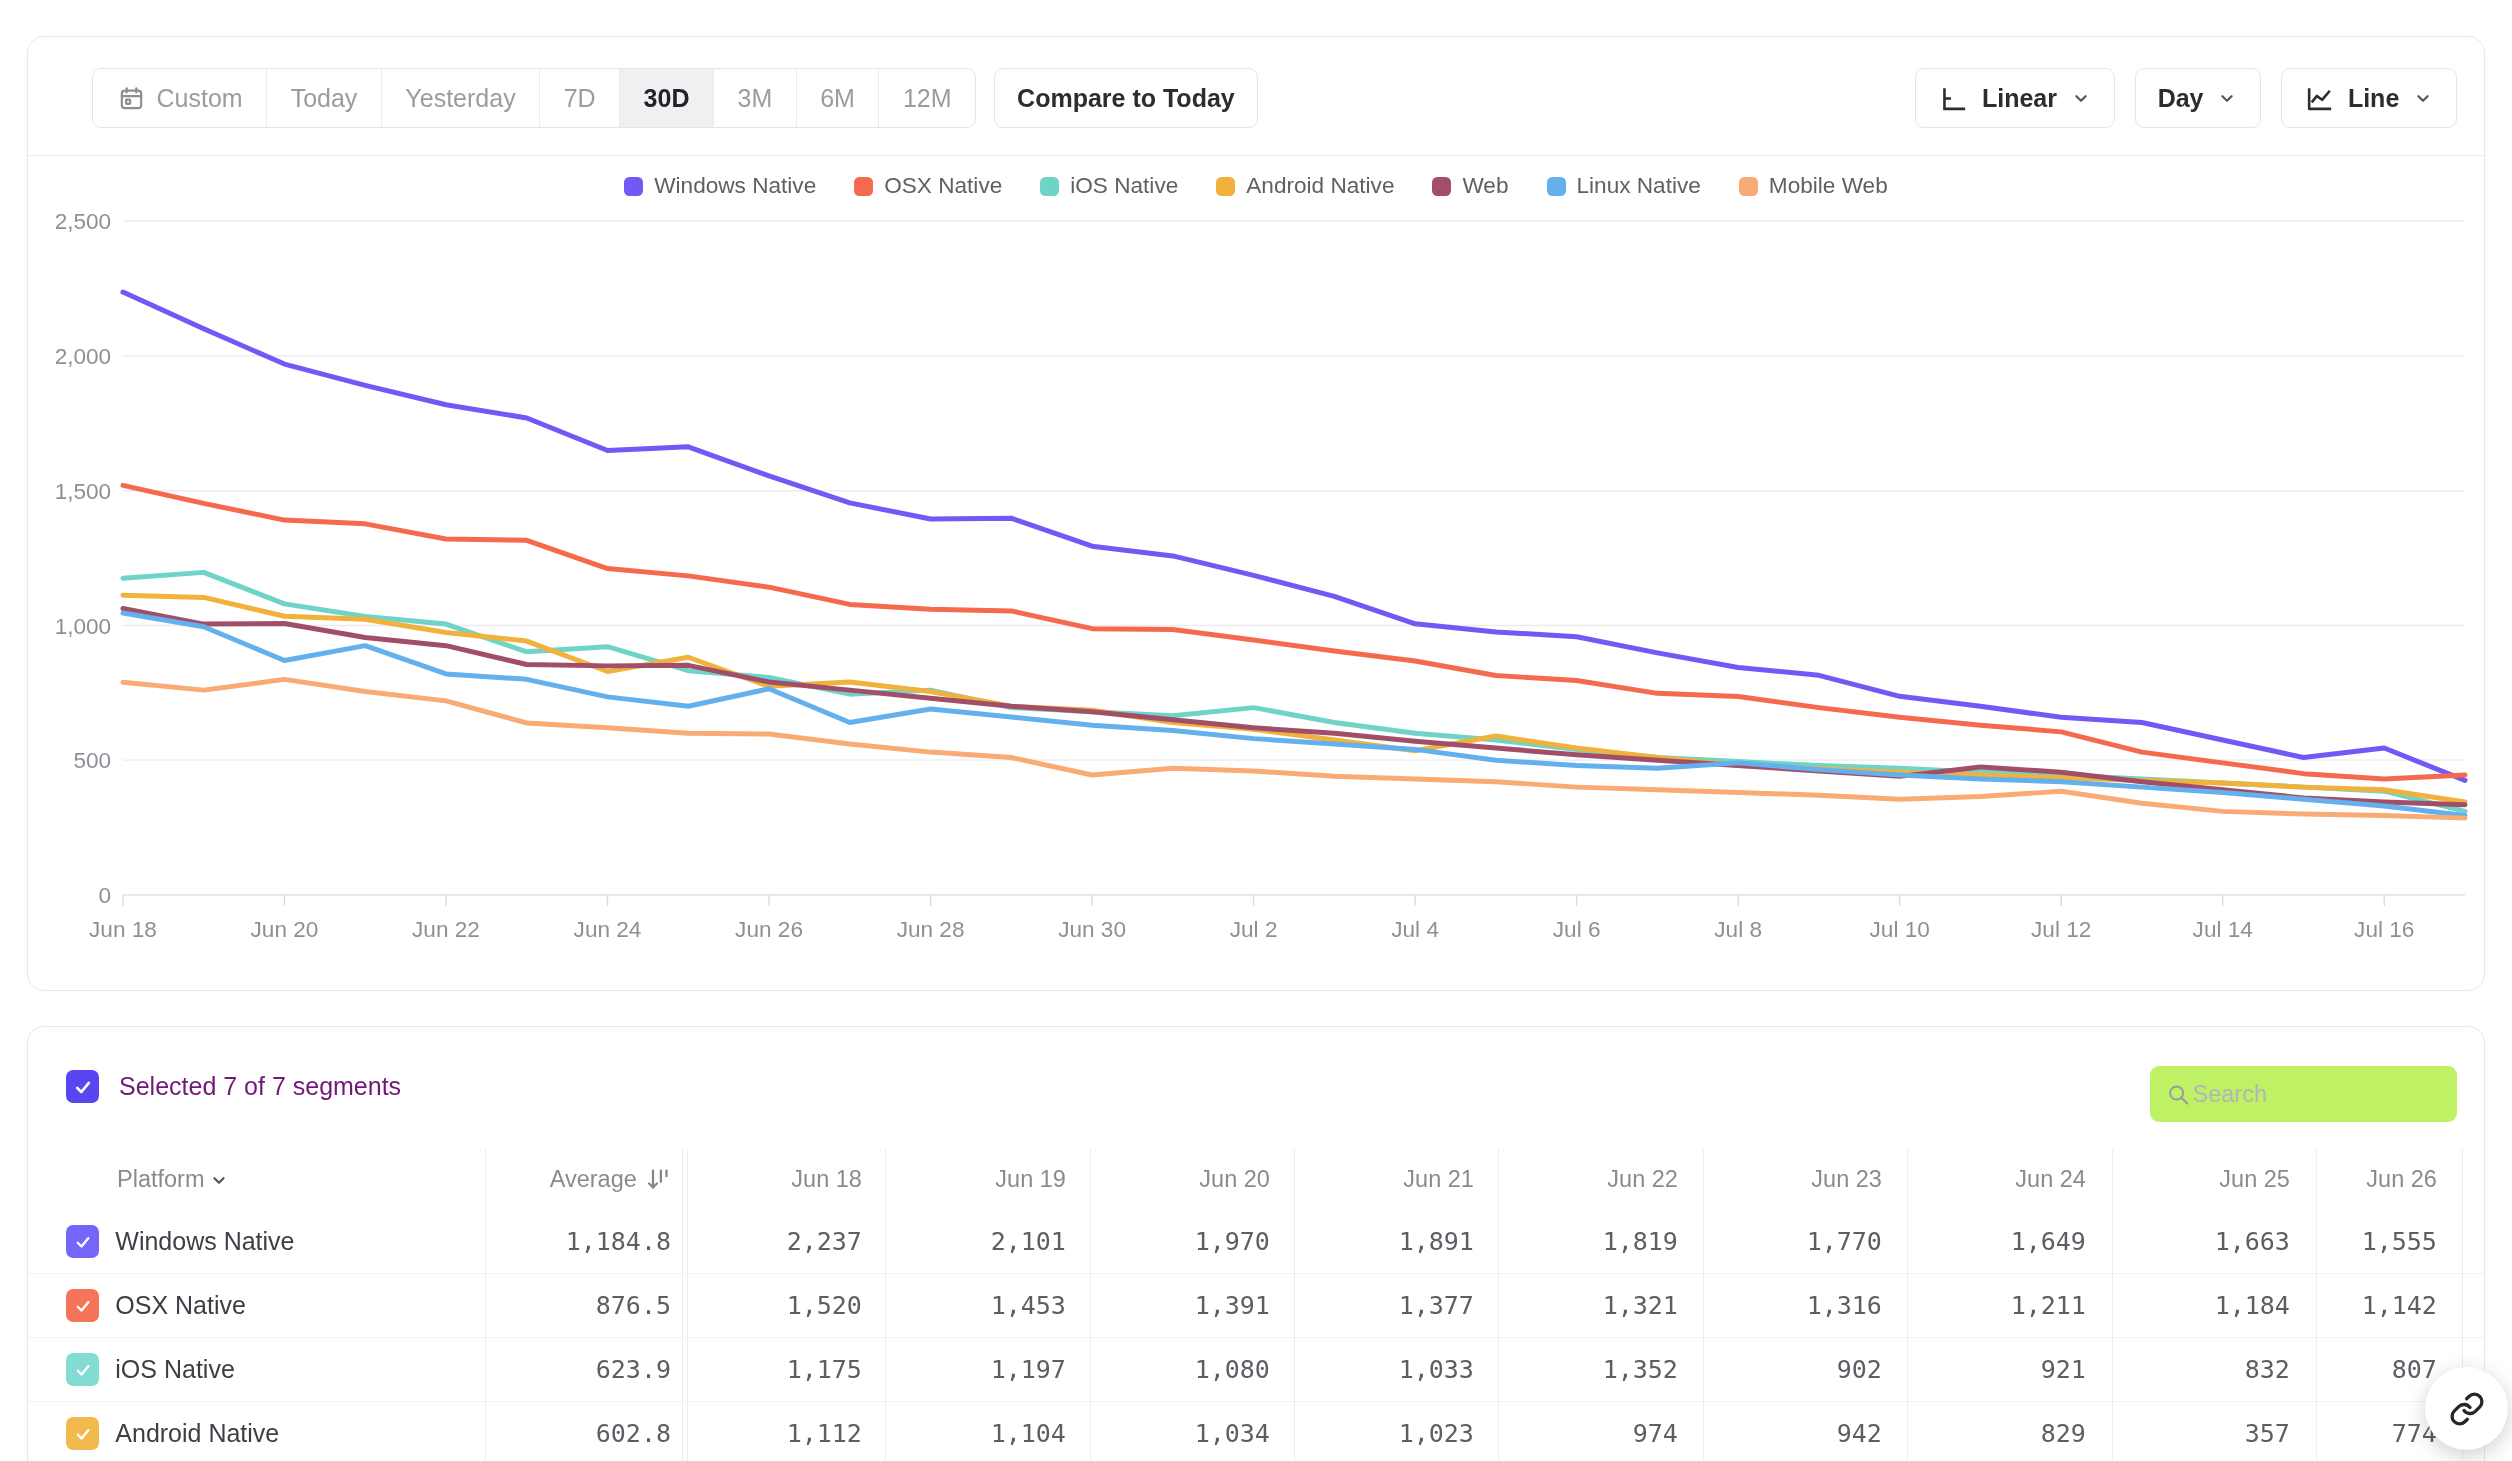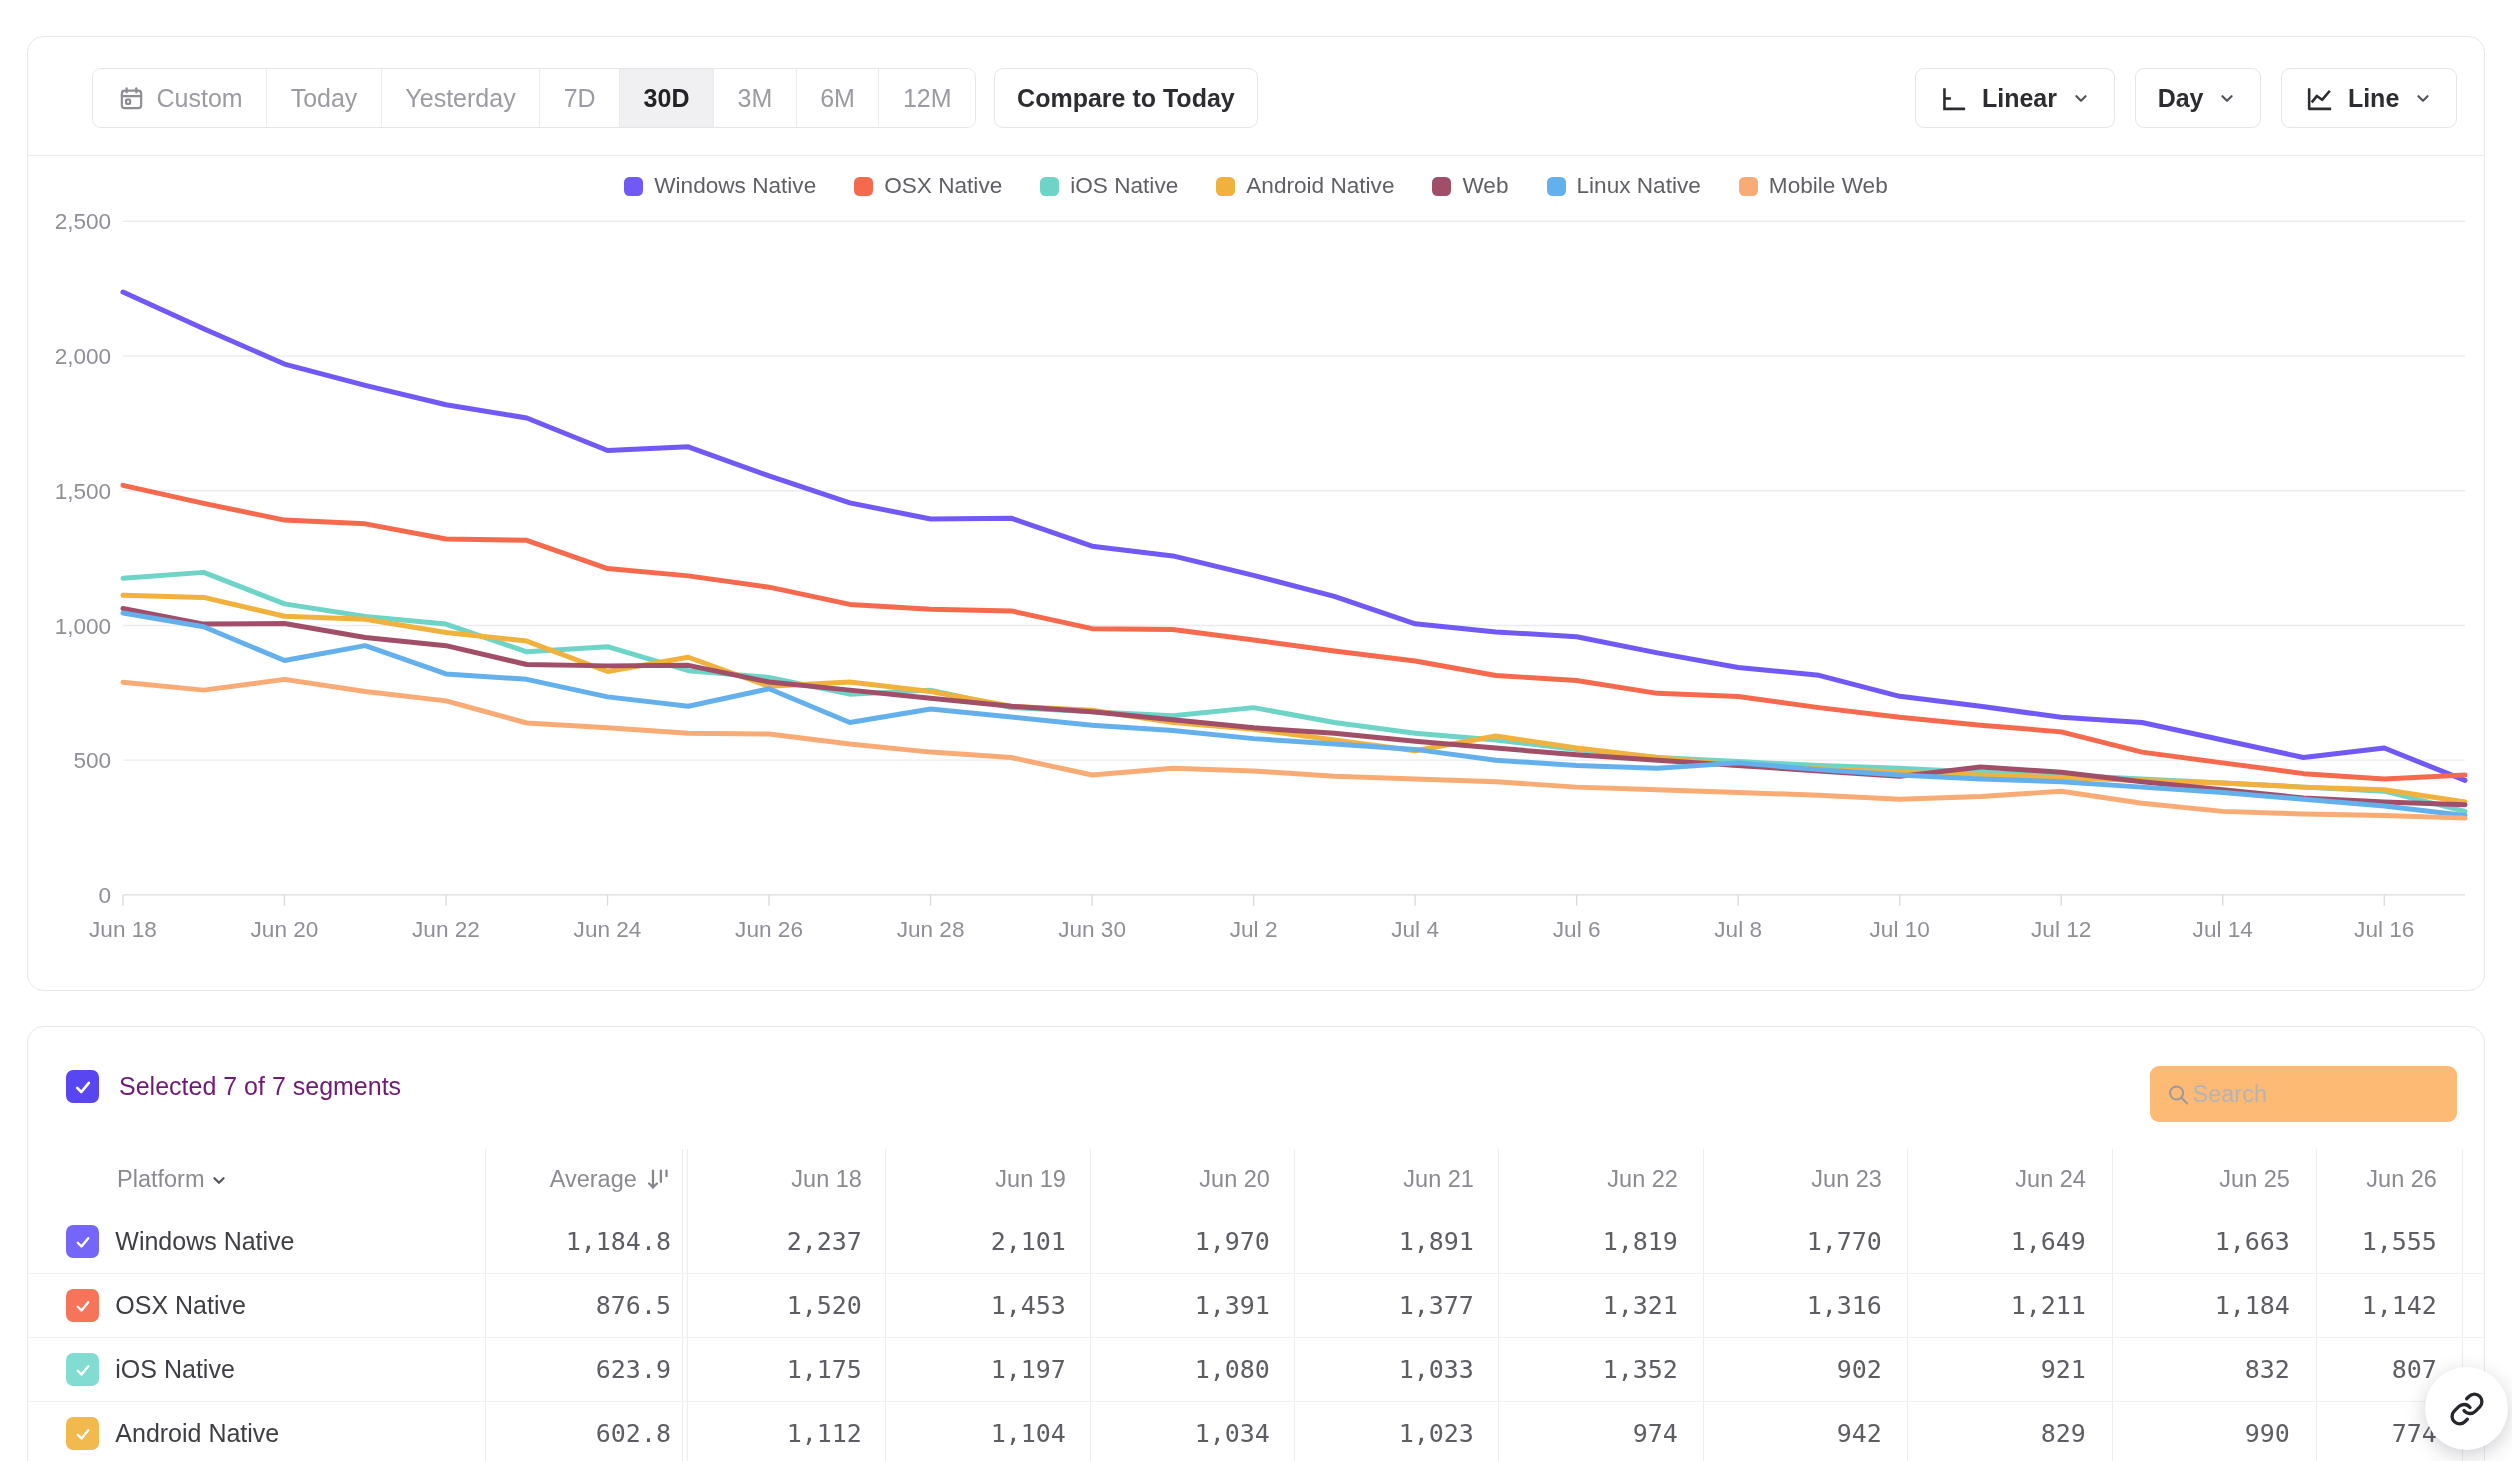--- a/index.html
+++ b/index.html
@@ -22,21 +22,21 @@
   
   .legend{position:absolute;top:136px;left:0;right:0;display:flex;justify-content:center;gap:38px;}
   .legend-item{display:flex;align-items:center;gap:11px;cursor:pointer;}
   .legend-swatch{width:19px;height:19px;border-radius:5.4px;}
   .legend-label{font:22.6px "Liberation Sans",sans-serif;color:#5f5f66;}
   #chart-svg{position:absolute;top:118px;left:0;}
   
   .sel-row{position:absolute;top:43px;left:38px;display:flex;align-items:center;gap:20px;}
   .checkbox{width:33px;height:33px;border-radius:7.2px;display:flex;align-items:center;justify-content:center;flex:none;cursor:pointer;}
   .sel-label{font:25px "Liberation Sans",sans-serif;color:#701a75;}
-  .search-box{position:absolute;top:39px;right:27px;width:307px;height:56px;background:#fdba74;border-radius:9px;
+  .search-box{position:absolute;top:39px;right:27px;width:307px;height:56px;background:#bef264;border-radius:9px;
     display:flex;align-items:center;padding:0 16.3px;box-sizing:border-box;}
   .search-box input{border:none;background:transparent;outline:none;font:23.5px "Liberation Sans",sans-serif;color:#45454b;width:100%;}
   .search-box input::placeholder{color:#b3b3ba;}
   .vsep{position:absolute;width:0.9px;top:122px;bottom:0;background:#ededf0;}
   .thead{position:absolute;top:122px;left:0;right:0;height:61px;display:flex;align-items:center;}
   .th{font:500 23.5px "Liberation Sans",sans-serif;color:#8a8a91;box-sizing:border-box;}
   .th-platform{width:457px;padding-left:89px;display:flex;align-items:center;gap:3px;cursor:pointer;}
   .th-average{width:197px;display:flex;justify-content:flex-end;align-items:flex-end;gap:7.2px;padding-right:11px;cursor:pointer;}
   .gap6{width:5.4px;}
   .th-date,.td-date{text-align:right;padding-right:23.5px;box-sizing:border-box;}
@@ -353,21 +353,21 @@
         </div>
         <div class="td-average num">602.8</div>
         <div class="gap6"></div>
         <div class="td-date num" style="width: 198px;">1,112</div>
         <div class="td-date num" style="width: 204px;">1,104</div>
         <div class="td-date num" style="width: 204px;">1,034</div>
         <div class="td-date num" style="width: 204px;">1,023</div>
         <div class="td-date num" style="width: 204px;">974</div>
         <div class="td-date num" style="width: 204px;">942</div>
         <div class="td-date num" style="width: 204px;">829</div>
-        <div class="td-date num" style="width: 204px;">990</div>
+        <div class="td-date num" style="width: 204px;">357</div>
         <div class="td-date num" style="width: 147px;">774</div>
       </div>
     </div>
 </div>
 
 <div id="link-fab">
   <svg width="36" height="36" viewBox="0 0 24 24" fill="none" stroke="#26262c" stroke-width="2.2" stroke-linecap="round" stroke-linejoin="round">
     <path d="M10 13a5 5 0 0 0 7.54.54l3-3a5 5 0 0 0-7.07-7.07l-1.72 1.71"></path>
     <path d="M14 11a5 5 0 0 0-7.54-.54l-3 3a5 5 0 0 0 7.07 7.07l1.71-1.71"></path>
   </svg>

